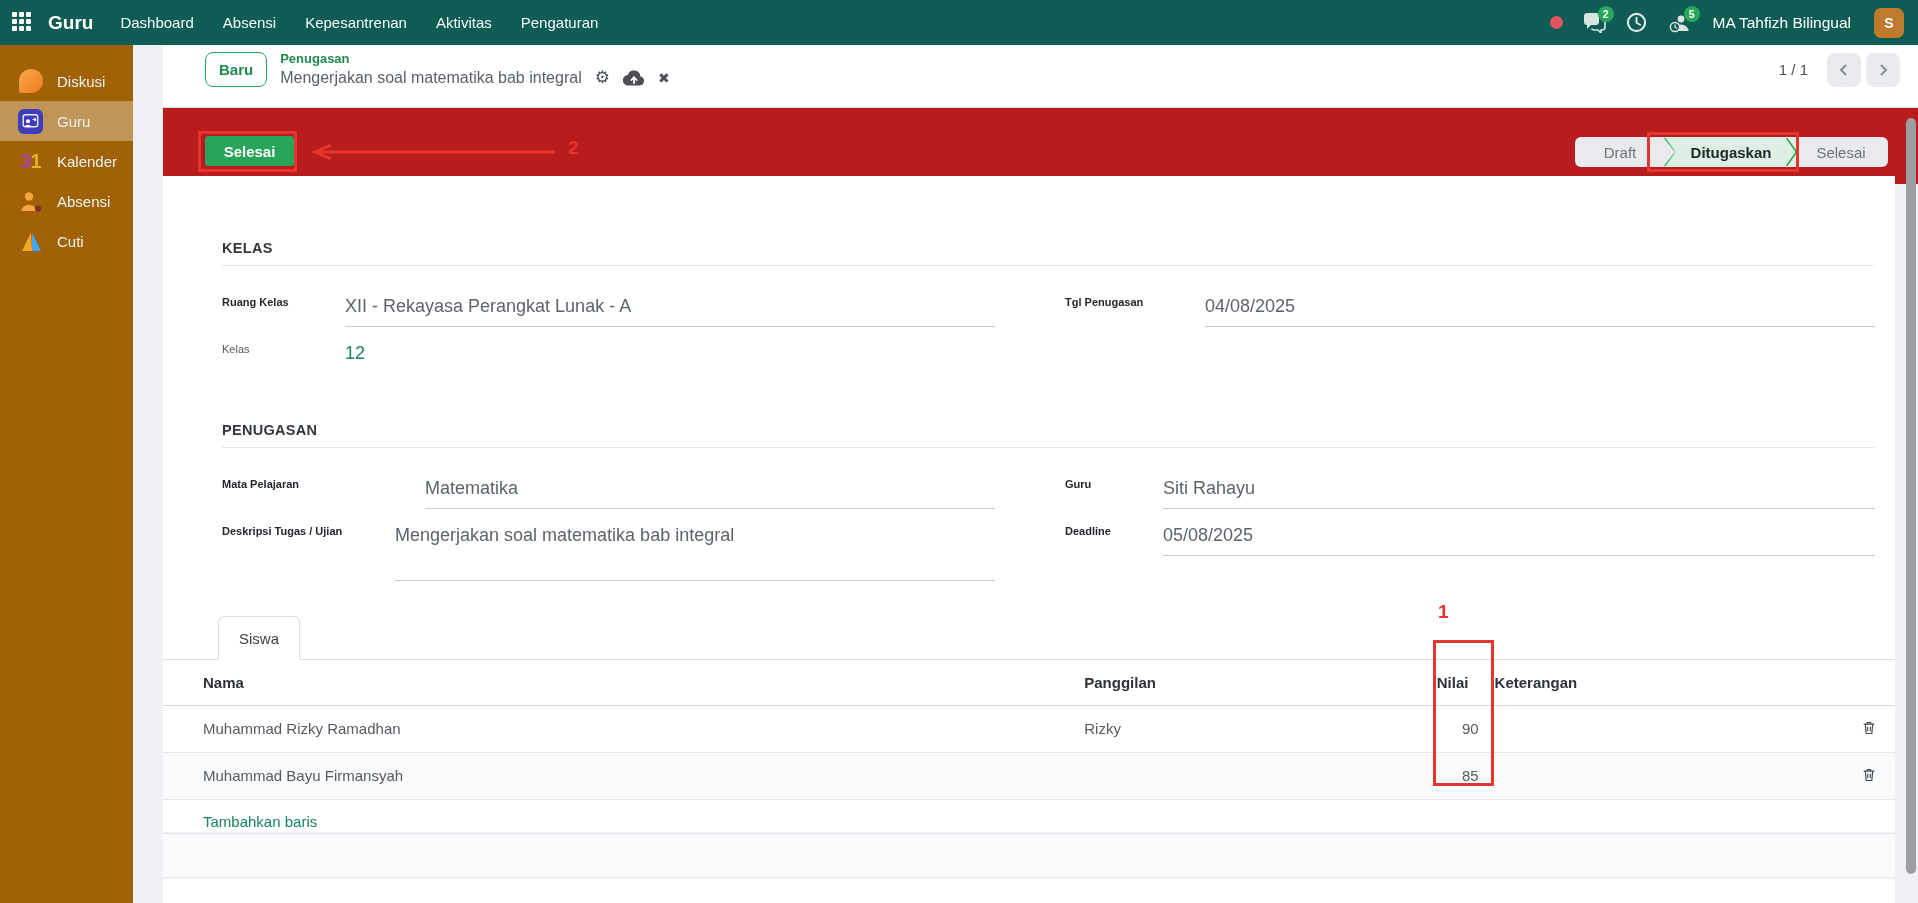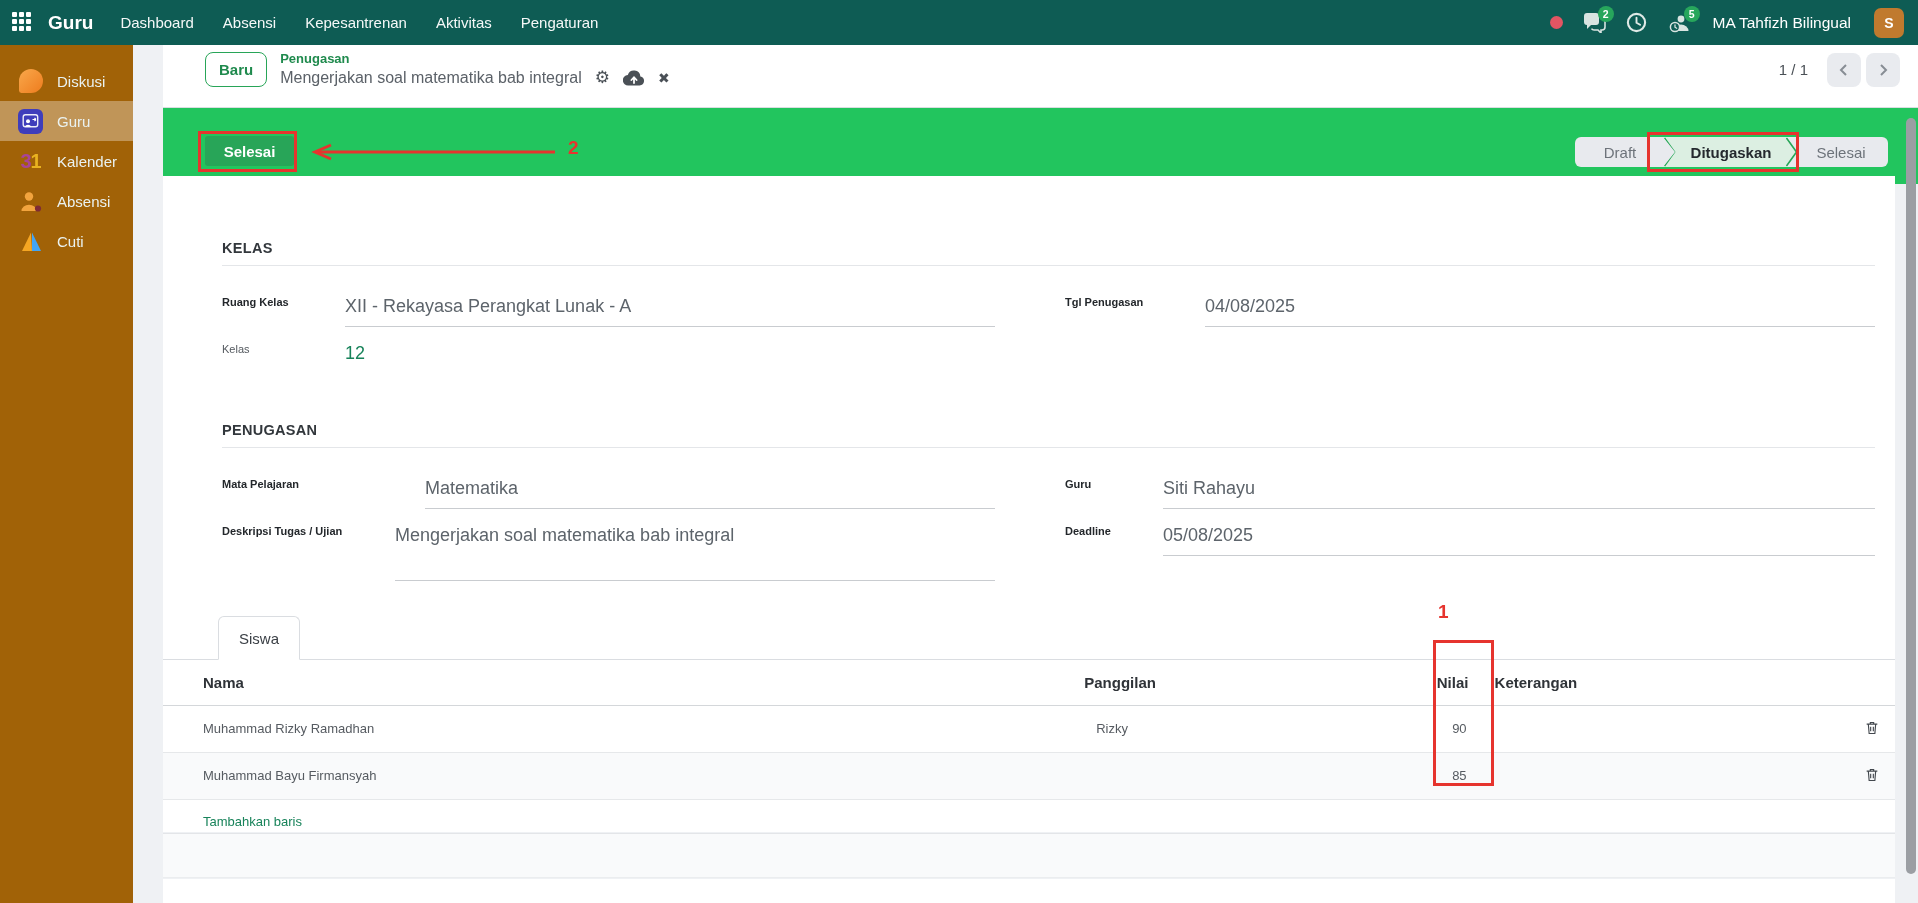--- a/index.html
+++ b/index.html
@@ -37,21 +37,21 @@
   .crumb-parent { color:#1f8a4d; font-size:13px; font-weight:700; cursor:pointer; }
   .crumb-title-row { display:flex; align-items:center; gap:13px; }
   .crumb-title { color:#5b6168; font-size:16px; }
   .gear-glyph { font-size:17px; color:#4a5056; cursor:pointer; line-height:1; }
   .close-glyph { font-size:14px; color:#4a5056; font-weight:700; cursor:pointer; line-height:1; }
   .pager { margin-left:auto; display:flex; align-items:center; }
   .pager-count { color:#4a5056; font-size:15px; margin-right:14px; }
   .pg-btn { width:34px; height:34px; border-radius:8px; background:#e9ebef; border:none; display:flex; align-items:center; justify-content:center; margin-left:5px; cursor:pointer; }
 
   
-  .action-band { position:absolute; left:163px; top:108px; right:0; height:76px; background:#22c55e; }
+  .action-band { position:absolute; left:163px; top:108px; right:0; height:76px; background:#b91c1c; }
   .done-btn { position:absolute; left:42px; top:28px; width:89px; height:30px; background:#28a558; color:#fff; font-size:15px; font-weight:700; border:none; border-radius:3px; cursor:pointer; }
   .statusbar { position:absolute; right:30px; top:29px; width:313px; height:30px; background:#e8eaee; border-radius:6px; display:flex; align-items:stretch; padding:0 2px; }
   .st-seg { display:flex; align-items:center; justify-content:center; color:#6d737a; font-size:15px; cursor:pointer; }
   .st-draft { width:86px; }
   .st-done { width:84px; }
   .st-active { width:136px; position:relative; background:#dcefe2; clip-path:polygon(0 0,calc(100% - 12px) 0,100% 50%,calc(100% - 12px) 100%,0 100%,12px 50%); color:#24292e; font-weight:700; }
   .st-chev { position:absolute; top:0; height:30px; width:14px; }
   .st-chev.left { left:0; } .st-chev.right { right:0; }
 
   
@@ -70,21 +70,21 @@
   .fval.textarea { height:64px; }
   .fval.fixed600 { flex:none; width:600px; }
   .sec2 { margin-top:40px; }
 
   
   .notebook { margin:26px -20px 0 -59px; }
   .tabstrip { height:50px; border-bottom:1px solid #dadde1; position:relative; }
   .tab { position:absolute; left:55px; bottom:-1px; background:#fff; border:1px solid #dadde1; border-bottom:1px solid #fff; border-radius:6px 6px 0 0; padding:13px 20px 12px 20px; font-size:15px; color:#3a3f45; cursor:pointer; }
   table.siswa { width:100%; border-collapse:collapse; table-layout:fixed; }
   .siswa th { font-weight:700; color:#2f3338; font-size:15px; text-align:left; height:45px; border-bottom:1px solid #d4d7da; padding:0 8px; }
-  .siswa td { color:#565b61; font-size:13px; height:47px; border-bottom:1px solid #e6e8ea; padding:0 20px; }
+  .siswa td { color:#565b61; font-size:15px; height:47px; border-bottom:1px solid #e6e8ea; padding:0 8px; }
   .col-nama { width:899px; } .col-pang { width:347px; } .col-nilai { width:57px; } .col-ket { width:350px; } .col-trash { width:52px; }
   .cell-first { padding-left:40px !important; }
   .num { text-align:right; }
   .row-alt td { background:#f9fafb; }
   .trash-cell { text-align:center; }
   .trash-btn { background:none; border:none; cursor:pointer; padding:2px; }
   .addrow td { color:#18835a; cursor:pointer; border-bottom:none; height:45px; }
 
   
   .chatter-strip { position:absolute; left:163px; top:833px; width:1732px; height:45px; background:#f9fafb; border-top:1px solid #e3e5e8; border-bottom:1px solid #ebedef; }

